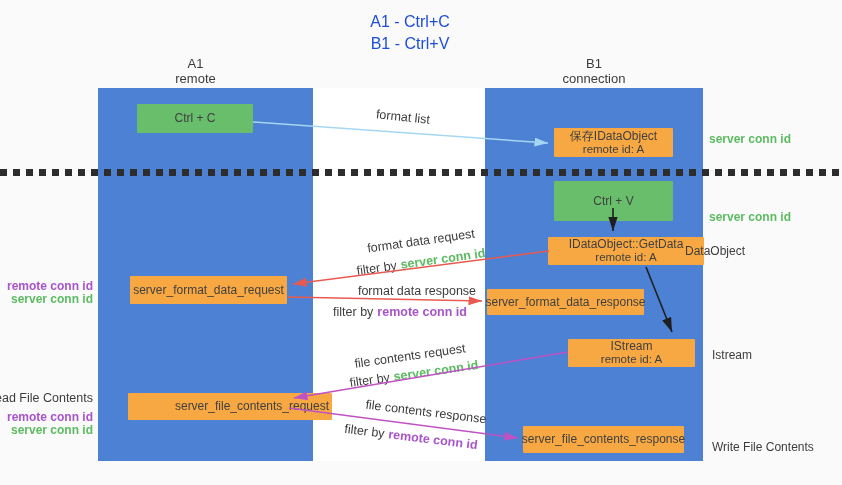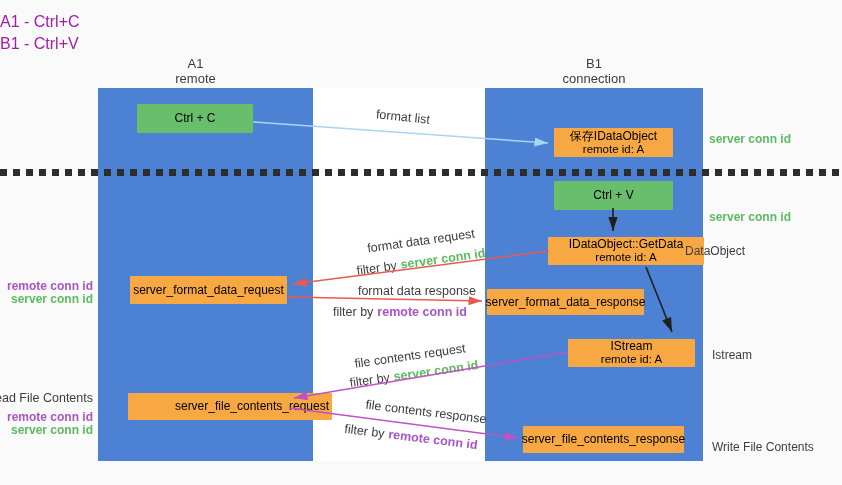--- a/index.html
+++ b/index.html
@@ -6,25 +6,25 @@
   .canvas{
     position:relative;width:842px;height:485px;overflow:hidden;
     background:#fafafa;
     font-family:"Liberation Sans", sans-serif;
     color:#3e3e3e;
   }
   .lane{position:absolute;left:313px;top:88px;width:172px;height:373px;background:#ffffff;z-index:0;}
   .column{position:absolute;top:88px;height:373px;background:var(--column-blue);z-index:1;}
   .column.left{left:98px;width:215px;}
   .column.right{left:485px;width:218px;}
-  .title{position:absolute;top:11px;left:0;width:820px;text-align:left;font-size:16px;line-height:22px;color:#a21caf;z-index:2;}
+  .title{position:absolute;top:11px;left:0;width:820px;text-align:center;font-size:16px;line-height:22px;color:#1d4ed8;z-index:2;}
   .col-header{position:absolute;top:56px;text-align:center;font-size:13px;line-height:15px;color:#3c3c3c;z-index:2;}
   .node{
     position:absolute;display:flex;flex-direction:column;align-items:center;justify-content:center;
-    color:#000000;font-size:12px;line-height:13px;text-align:center;z-index:3;border-radius:1px;
+    color:#404040;font-size:12px;line-height:13px;text-align:center;z-index:3;border-radius:1px;
   }
   .node.green{background:var(--node-green);}
   .node.orange{background:var(--node-orange);}
   .node .l2{font-size:11.5px;}
   .divider{
     position:absolute;left:0;top:169px;width:842px;height:7px;z-index:4;
     background:repeating-linear-gradient(to right,#2d2d2d 0 7px,transparent 7px 13px);
   }
   .side-label{position:absolute;font-size:12px;line-height:13px;white-space:nowrap;z-index:3;}
   .side-label.right-align{text-align:right;}
@@ -70,21 +70,21 @@
 
   <div class="divider"></div>
 
   <div class="node green" style="left:137px;top:104px;width:116px;height:29px;">
     <div>Ctrl + C</div>
   </div>
   <div class="node orange" style="left:554px;top:128px;width:119px;height:29px;">
     <div>保存IDataObject</div>
     <div class="l2">remote id: A</div>
   </div>
-  <div class="node green" style="left:554px;top:181px;width:119px;height:29px;">
+  <div class="node green" style="left:554px;top:181px;width:119px;height:40px;">
     <div>Ctrl + V</div>
   </div>
   <div class="node orange" style="left:548px;top:237px;width:156px;height:28px;">
     <div>IDataObject::GetData</div>
     <div class="l2">remote id: A</div>
   </div>
   <div class="node orange" style="left:130px;top:276px;width:157px;height:28px;">
     <div>server_format_data_request</div>
   </div>
   <div class="node orange" style="left:487px;top:289px;width:157px;height:26px;">

